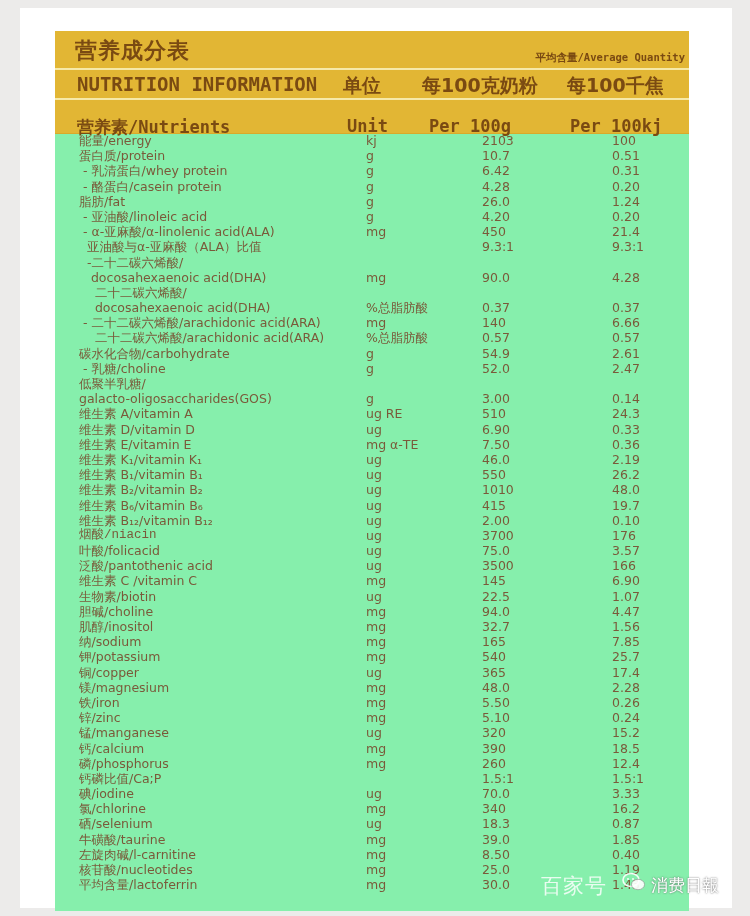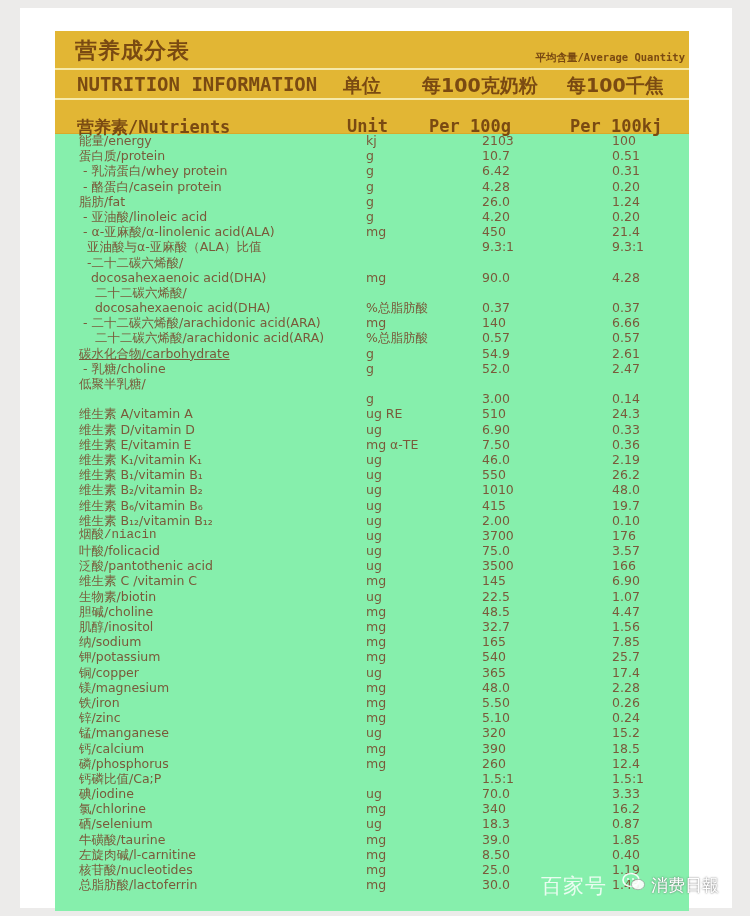--- a/index.html
+++ b/index.html
@@ -162,38 +162,39 @@
         <span class="c-v1">140</span>
         <span class="c-v2">6.66</span>
       </div>
       <div class="row">
         <span class="c-name" style="white-space: pre;">    二十二碳六烯酸/arachidonic acid(ARA)</span>
         <span class="c-unit">%总脂肪酸</span>
         <span class="c-v1">0.57</span>
         <span class="c-v2">0.57</span>
       </div>
       <div class="row">
-        <span class="c-name" style="white-space: pre; text-decoration: underline;">碳水化合物/carbohydrate</span>
+        <span class="c-name" style="white-space: pre;">碳水化合物/carbohydrate</span>
         <span class="c-unit">g</span>
         <span class="c-v1">54.9</span>
         <span class="c-v2">2.61</span>
       </div>
       <div class="row">
         <span class="c-name" style="white-space: pre;"> - 乳糖/choline</span>
         <span class="c-unit">g</span>
         <span class="c-v1">52.0</span>
         <span class="c-v2">2.47</span>
       </div>
       <div class="row">
         <span class="c-name" style="white-space: pre;">低聚半乳糖/</span>
         <span class="c-unit"></span>
         <span class="c-v1"></span>
         <span class="c-v2"></span>
       </div>
       <div class="row">
+        <span class="c-name" style="white-space: pre;">galacto-oligosaccharides(GOS)</span>
         <span class="c-unit">g</span>
         <span class="c-v1">3.00</span>
         <span class="c-v2">0.14</span>
       </div>
       <div class="row">
         <span class="c-name" style="white-space: pre;">维生素 A/vitamin A</span>
         <span class="c-unit">ug RE</span>
         <span class="c-v1">510</span>
         <span class="c-v2">24.3</span>
       </div>
@@ -265,21 +266,21 @@
       </div>
       <div class="row">
         <span class="c-name" style="white-space: pre;">生物素/biotin</span>
         <span class="c-unit">ug</span>
         <span class="c-v1">22.5</span>
         <span class="c-v2">1.07</span>
       </div>
       <div class="row">
         <span class="c-name" style="white-space: pre;">胆碱/choline</span>
         <span class="c-unit">mg</span>
-        <span class="c-v1">48.5</span>
+        <span class="c-v1">94.0</span>
         <span class="c-v2">4.47</span>
       </div>
       <div class="row">
         <span class="c-name" style="white-space: pre;">肌醇/inositol</span>
         <span class="c-unit">mg</span>
         <span class="c-v1">32.7</span>
         <span class="c-v2">1.56</span>
       </div>
       <div class="row">
         <span class="c-name" style="white-space: pre;">纳/sodium</span>
@@ -371,21 +372,21 @@
         <span class="c-v1">8.50</span>
         <span class="c-v2">0.40</span>
       </div>
       <div class="row">
         <span class="c-name" style="white-space: pre;">核苷酸/nucleotides</span>
         <span class="c-unit">mg</span>
         <span class="c-v1">25.0</span>
         <span class="c-v2">1.19</span>
       </div>
       <div class="row">
-        <span class="c-name" style="white-space: pre;">总脂肪酸/lactoferrin</span>
+        <span class="c-name" style="white-space: pre;">平均含量/lactoferrin</span>
         <span class="c-unit">mg</span>
         <span class="c-v1">30.0</span>
         <span class="c-v2">1.43</span>
       </div>
     </div>
 </div>
 
 <div class="watermark">百家号</div>
 <div class="wm-icon">
   <svg width="24" height="20" viewBox="0 0 24 20">

